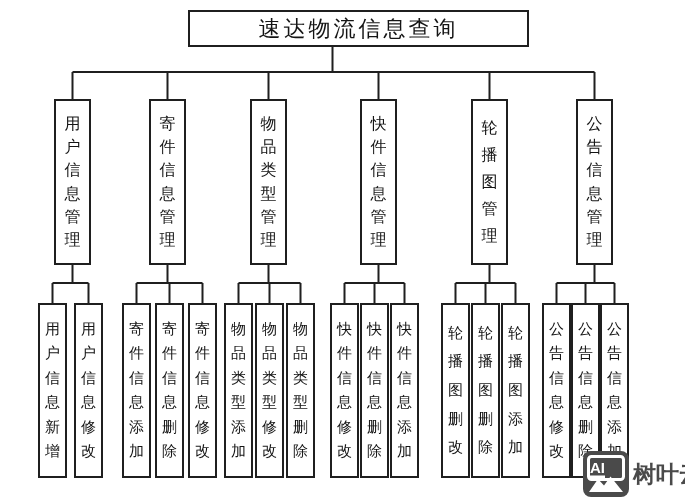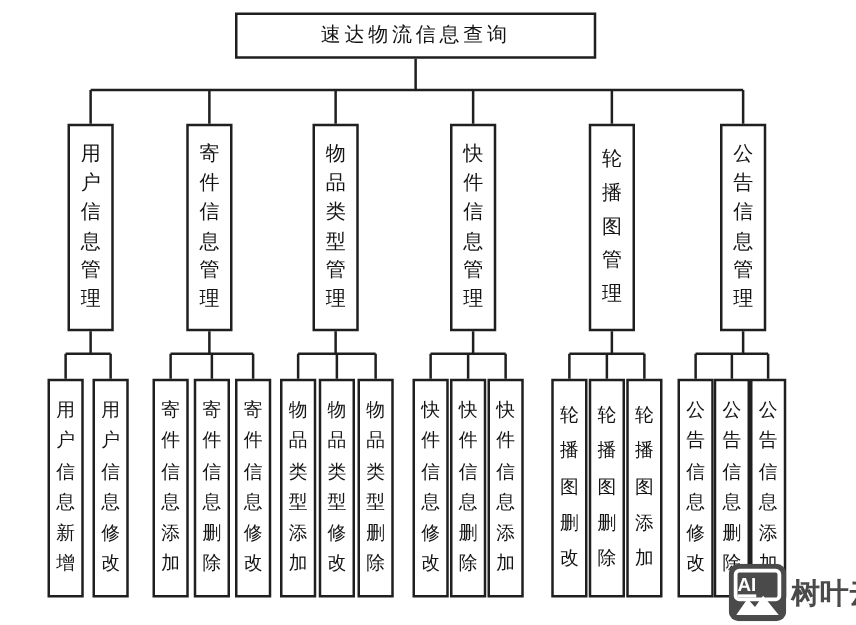--- a/index.html
+++ b/index.html
@@ -29,22 +29,22 @@
   .node {
     position: absolute;
     border: 2px solid var(--line-color);
     background: var(--bg-color);
     display: flex;
     align-items: center;
     justify-content: center;
   }
   .root {
     left: 188px; top: 10px;
-    width: 289px; height: 37px;
-    font-size: 16px;
+    width: 341px; height: 37px;
+    font-size: 22px;
     letter-spacing: 3px;
   }
   .vnode {
     flex-direction: column;
     justify-content: space-evenly;
   }
   .vnode span { display: block; line-height: 1; }
   .l2 {
     top: 99px;
     width: 37px; height: 166px;

